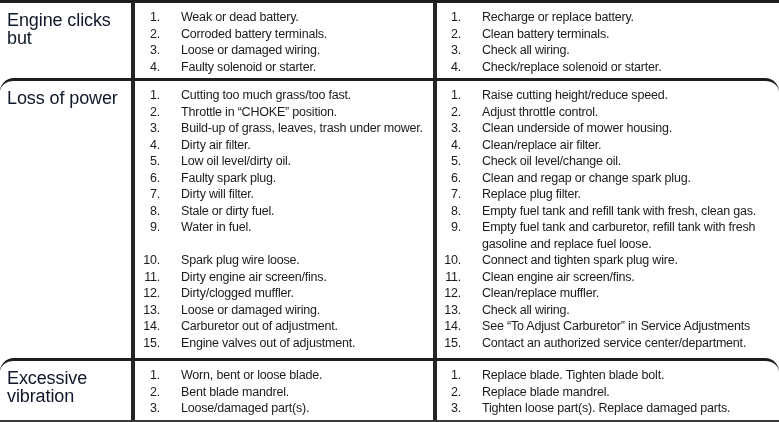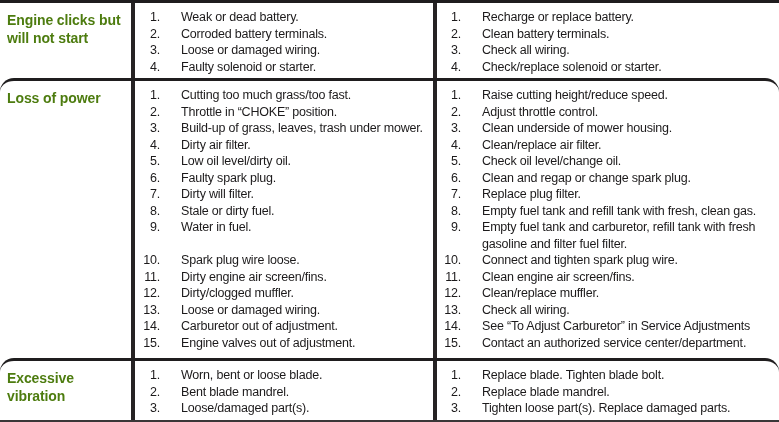--- a/index.html
+++ b/index.html
@@ -17,24 +17,24 @@
   .row{
     display:grid;
     grid-template-columns:131px 302px 1fr;
     box-sizing:border-box;
     overflow:hidden;
   }
   .row + .row{border-top:3px solid #1f1d1e;border-radius:14px;}
   .cell{box-sizing:border-box;overflow:hidden;}
   .problem-cell{padding:8px 4px 0 7px;}
   .problem-text{
-    font-weight:bold;
-    font-size:14px;
+    font-weight:normal;
+    font-size:18px;
     line-height:18px;
-    color:#4d7c0f;
+    color:#0f172a;
     letter-spacing:-0.1px;
   }
   .cause-cell,.correction-cell{
     border-left:4px solid #262324;
     padding-top:6px;
   }
   .items{margin:0;padding:0;list-style:none;}
   .item{
     display:flex;
     align-items:flex-start;
@@ -59,21 +59,20 @@
 </style>
 </head>
 <body>
 
 <div class="page">
   <div class="tbl">
   <div class="row">
     <div class="cell problem-cell">
       <div class="problem-text">
             <div>Engine clicks but</div>
-            <div>will not start</div>
           </div>
     </div>
     <div class="cell cause-cell">
       <ul class="items">
   <li class="item">
     <span class="num">1.</span>
     <span class="txt">Weak or dead battery.</span>
   </li>
 
   <li class="item">
@@ -243,21 +242,21 @@
     <span class="txt">Replace plug filter.</span>
   </li>
 
   <li class="item">
     <span class="num">8.</span>
     <span class="txt">Empty fuel tank and refill tank with fresh, clean gas.</span>
   </li>
 
   <li class="item">
     <span class="num">9.</span>
-    <span class="txt">Empty fuel tank and carburetor, refill tank with fresh gasoline and filter fuel filter.</span>
+    <span class="txt">Empty fuel tank and carburetor, refill tank with fresh gasoline and replace fuel loose.</span>
   </li>
 
   <li class="item">
     <span class="num">10.</span>
     <span class="txt">Connect and tighten spark plug wire.</span>
   </li>
 
   <li class="item">
     <span class="num">11.</span>
     <span class="txt">Clean engine air screen/fins.</span>

